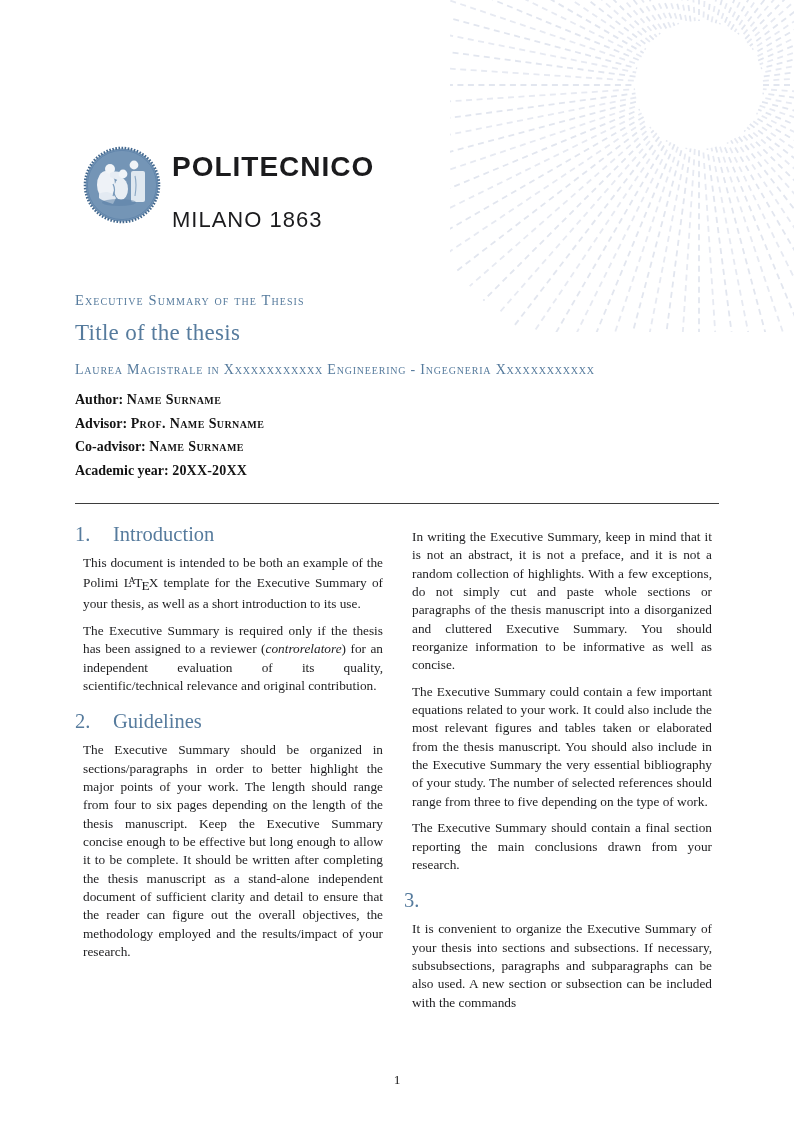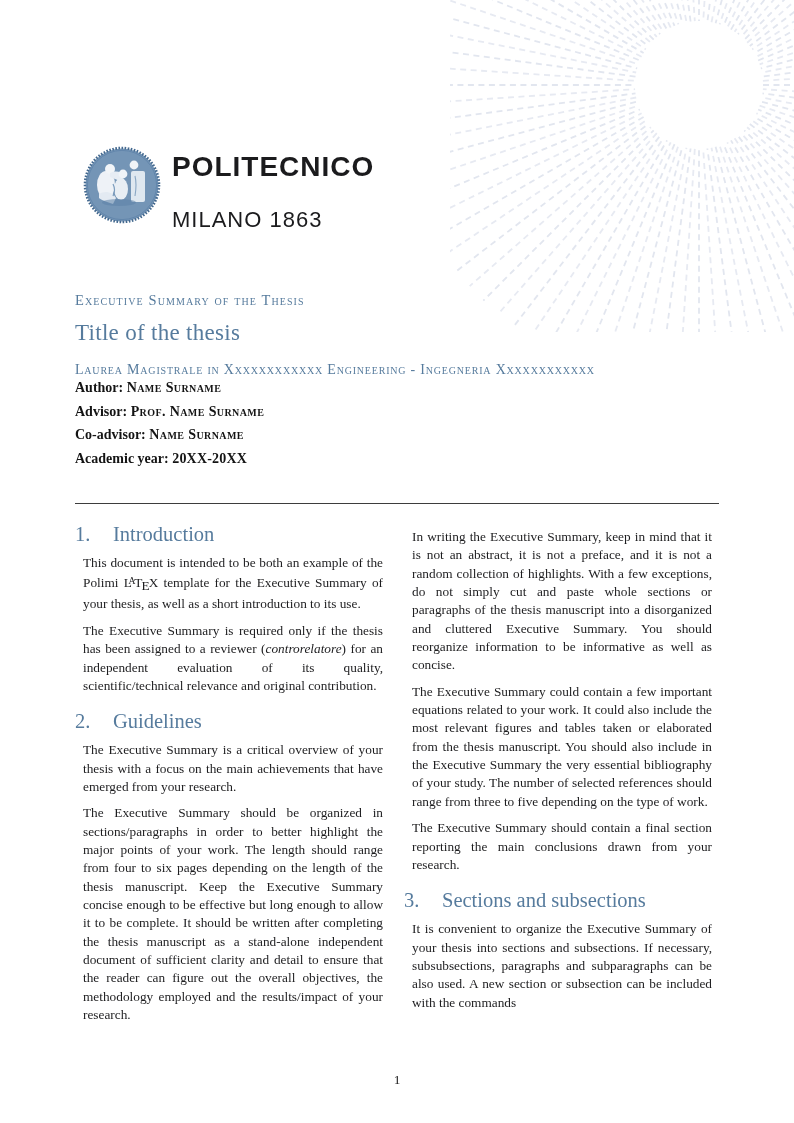--- a/index.html
+++ b/index.html
@@ -32,21 +32,21 @@
   }
   .doc-title{
     position:absolute;left:75px;top:320px;
     font-size:23px;color:#567b9d;letter-spacing:.3px;
   }
   .program{
     position:absolute;left:75px;top:362px;
     font-variant:small-caps;font-size:14px;letter-spacing:.8px;
     color:#567b9d;
   }
-  .author-block{position:absolute;left:75px;top:376px;font-size:14px;line-height:23.7px;font-weight:bold;color:#141414;}
+  .author-block{position:absolute;left:75px;top:388px;font-size:14px;line-height:23.7px;font-weight:bold;color:#141414;}
   .author-line .value{font-variant:small-caps;letter-spacing:.4px;}
   .author-line .value.nocaps{font-variant:normal;letter-spacing:.2px;}
   
   .rule{position:absolute;left:75px;top:503px;width:644px;border-top:1.2px solid #3d3d3d;}
   
   .col{position:absolute;top:520px;width:316px;font-size:13.3px;line-height:18.35px;text-align:justify;hyphens:auto;-webkit-hyphens:auto;}
   .col-left{left:75px;}
   .col-right{left:404px;}
   .col p{margin:8px;}
   .section-heading{
@@ -206,29 +206,27 @@
       <div class="section-heading">
         <span class="num">1.</span>
         <span class="title">Introduction</span>
       </div>
       <p><span>This document is intended to be both an example of the Polimi </span><span>L<span style="font-size:0.72em;vertical-align:0.3em;margin-left:-0.34em;margin-right:-0.12em">A</span>T<span style="vertical-align:-0.22em;margin-left:-0.08em;margin-right:-0.06em">E</span>X</span><span> template for the Executive Summary of your thesis, as well as a short introduction to its use.</span></p>
       <p><span>The Executive Summary is required only if the thesis has been assigned to a reviewer (</span><i>controrelatore</i><span>) for an independent evaluation of its quality, scientific/technical relevance and original contribution.</span></p>
       <div class="section-heading">
         <span class="num">2.</span>
         <span class="title">Guidelines</span>
       </div>
-      <p><span>The Executive Summary is a critical overview of your thesis with a focus on the main achievements that have emerged from your research.</span></p>
       <p><span>The Executive Summary should be organized in sections/paragraphs in order to better highlight the major points of your work. The length should range from four to six pages depending on the length of the thesis manuscript. Keep the Executive Summary concise enough to be effective but long enough to allow it to be complete. It should be written after completing the thesis manuscript as a stand-alone independent document of sufficient clarity and detail to ensure that the reader can figure out the overall objectives, the methodology employed and the results/impact of your research.</span></p>
     </div>
   <div class="col col-right">
       <p><span>In writing the Executive Summary, keep in mind that it is not an abstract, it is not a preface, and it is not a random collection of highlights. With a few exceptions, do not simply cut and paste whole sections or paragraphs of the thesis manuscript into a disorganized and cluttered Executive Summary. You should reorganize information to be informative as well as concise.</span></p>
       <p><span>The Executive Summary could contain a few important equations related to your work. It could also include the most relevant figures and tables taken or elaborated from the thesis manuscript. You should also include in the Executive Summary the very essential bibliography of your study. The number of selected references should range from three to five depending on the type of work.</span></p>
       <p><span>The Executive Summary should contain a final section reporting the main conclusions drawn from your research.</span></p>
       <div class="section-heading">
         <span class="num">3.</span>
-        <span class="title">Sections and subsections</span>
       </div>
       <p><span>It is convenient to organize the Executive Summary of your thesis into sections and subsections. If necessary, subsubsections, paragraphs and subparagraphs can be also used. A new section or subsection can be included with the commands</span></p>
     </div>
 
   <div class="footer">1</div>
 
 </div>
 
 </body></html>

